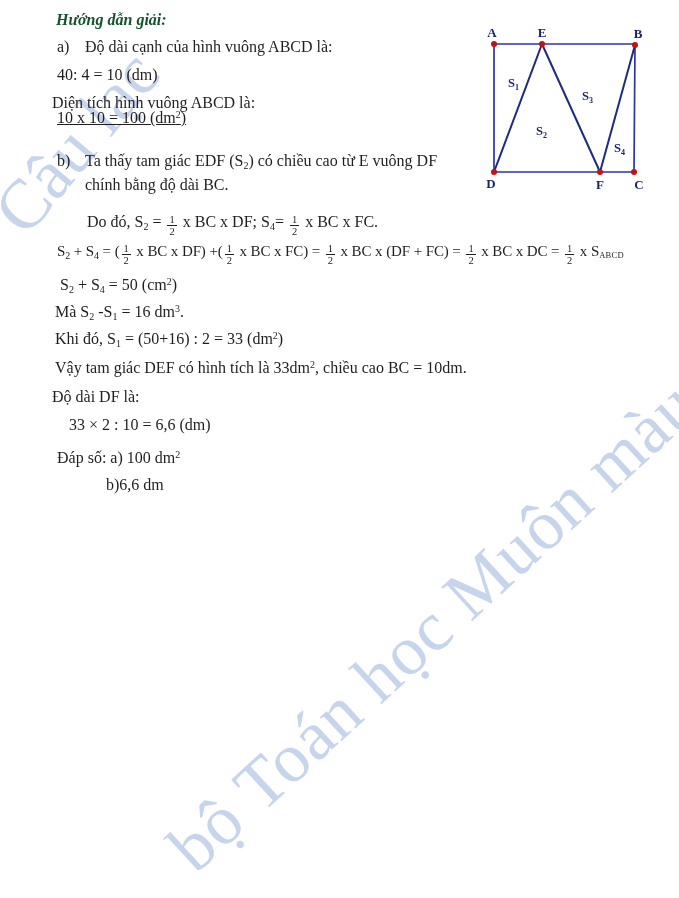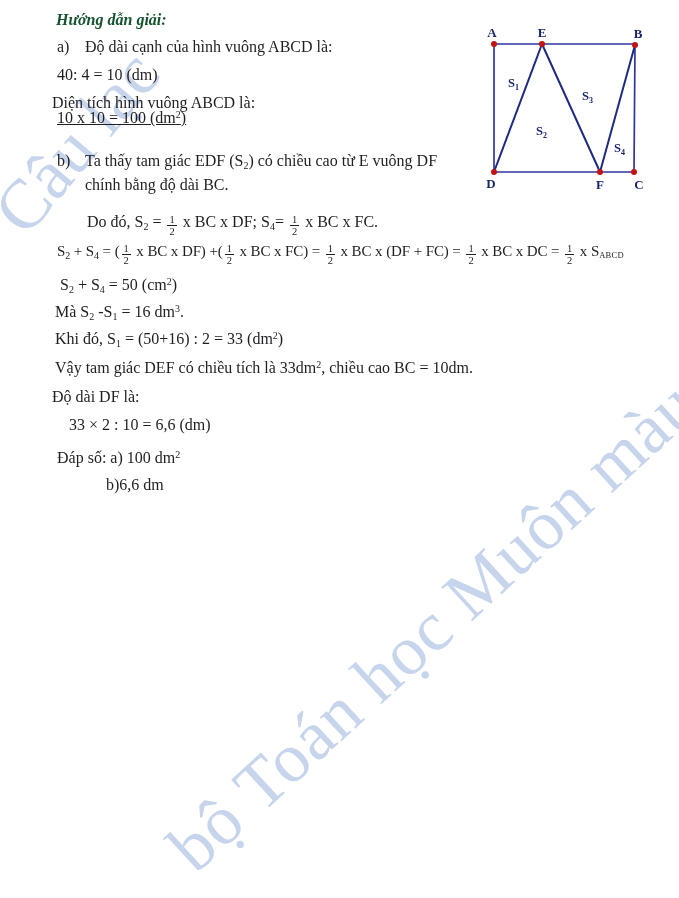--- a/index.html
+++ b/index.html
@@ -113,21 +113,21 @@
 
   <div class="para" style="top:299px;left:55px;">
     <span>Mà S</span><span class="sub">2</span><span> -S</span><span class="sub">1</span><span> = 16 dm</span><span class="sup">3</span><span>.</span>
   </div>
 
   <div class="para" style="top:326px;left:55px;">
     <span>Khi đó, S</span><span class="sub">1</span><span> = (50+16) : 2 = 33 (dm</span><span class="sup">2</span><span>)</span>
   </div>
 
   <div class="para" style="top:355px;left:55px;">
-    <span>Vậy tam giác DEF có chiều tích là 33dm</span><span class="sup">2</span><span>, chiều cao BC = 10dm.</span>
+    <span>Vậy tam giác DEF có hình tích là 33dm</span><span class="sup">2</span><span>, chiều cao BC = 10dm.</span>
   </div>
 
   <div class="para" style="top:387px;left:52px;">Độ dài DF là:</div>
 
   <div class="para" style="top:415px;left:69px;">33 × 2 : 10 = 6,6 (dm)</div>
 
   <div class="para" style="top:445px;left:57px;">
     <span>Đáp số: a) 100 dm</span><span class="sup">2</span>
   </div>
 

